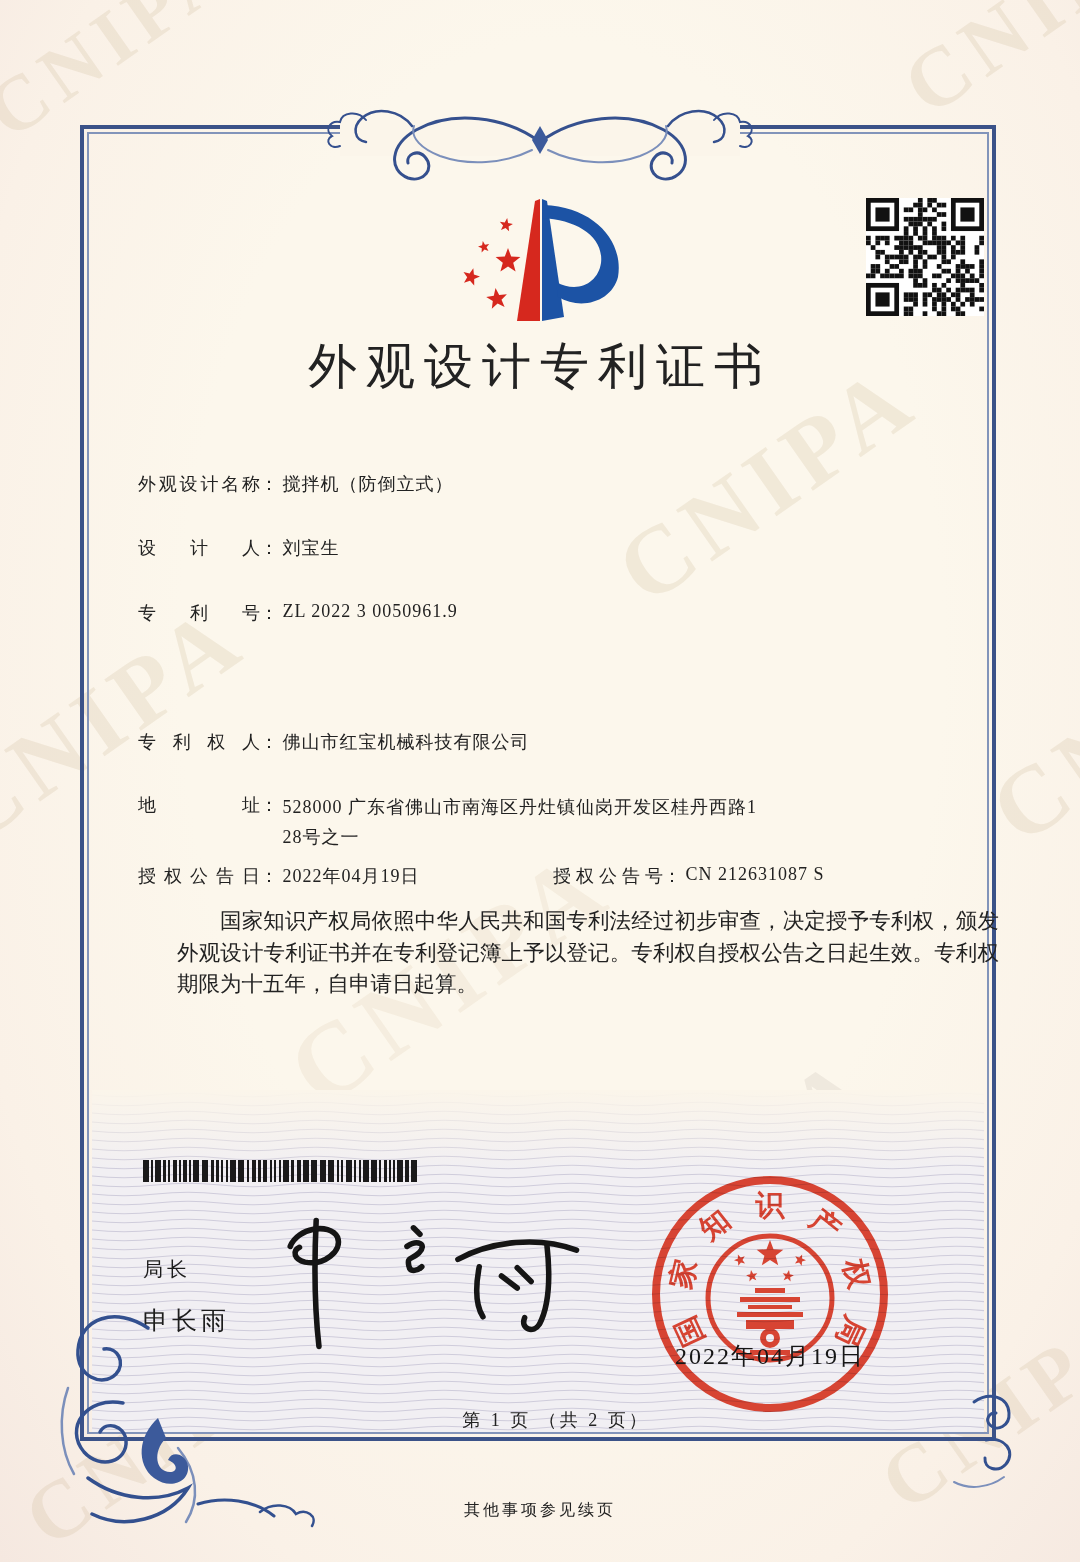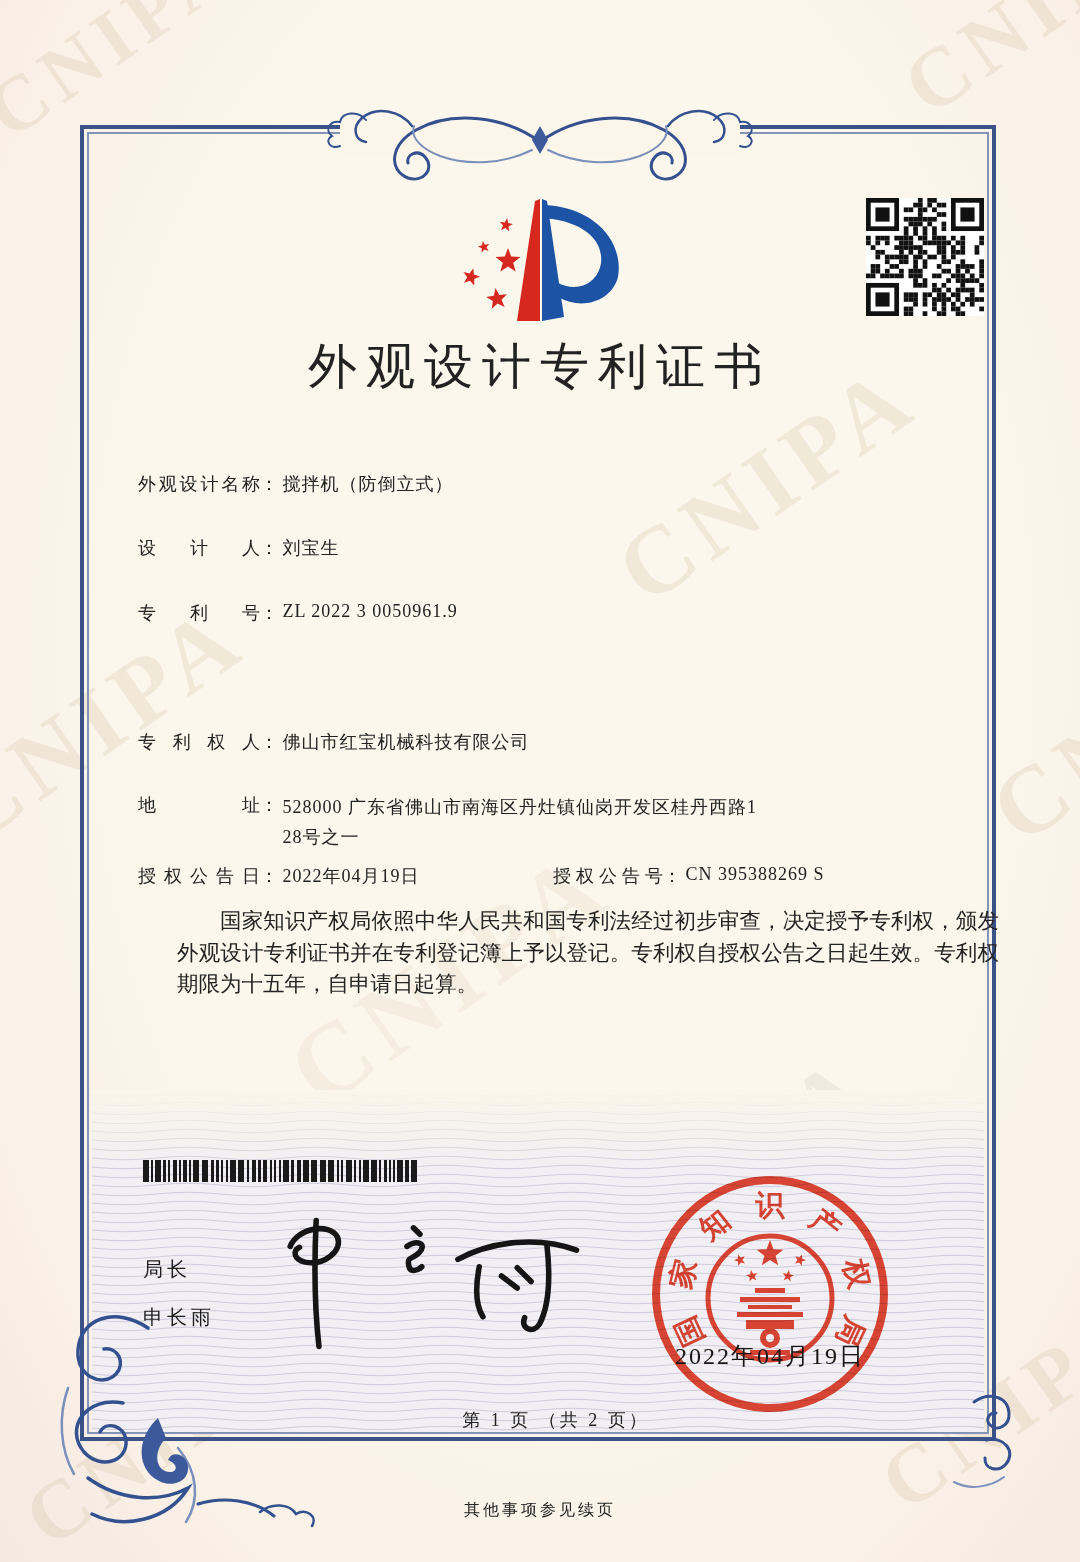--- a/index.html
+++ b/index.html
@@ -26,21 +26,21 @@
   .fvalue{vertical-align:top;letter-spacing:1px;}
   .addrv{display:inline-block;white-space:normal;width:680px;line-height:1.65;}
   .pair2{position:absolute;left:415px;top:0;white-space:nowrap;}
   .pair2 .flabel{width:110px;}
   
   .paras{position:absolute;left:145px;top:906px;width:822px;font-size:21.5px;line-height:31.5px;text-align:justify;z-index:5;margin-left:32px;}
   .paras p{margin:0;text-indent:2em;}
   
   .barcode{position:absolute;left:143px;top:1160px;z-index:5;}
   .sig-title{position:absolute;left:143px;top:1256px;font-size:20px;font-family:"Liberation Sans",sans-serif;letter-spacing:4px;z-index:5;color:#1c1c1c;}
-  .sig-name{position:absolute;left:143px;top:1304px;font-size:20px;font-family:Liberation Mono, monospace;letter-spacing:4px;z-index:5;color:#1c1c1c;}
+  .sig-name{position:absolute;left:143px;top:1304px;font-size:25px;font-family:Liberation Mono, monospace;letter-spacing:4px;z-index:5;color:#1c1c1c;}
   .signature{position:absolute;left:268px;top:1210px;z-index:5;}
   .seal{position:absolute;left:652px;top:1176px;width:236px;height:236px;z-index:6;mix-blend-mode:multiply;opacity:.93;}
   .seal-ring{position:absolute;inset:0;border:8px solid #e23a25;border-radius:50%;}
   .seal-arc span{position:absolute;font-size:29px;font-weight:700;color:#e23a25;font-family:"Liberation Sans",sans-serif;}
   .seal-date{position:absolute;left:640px;top:1340px;width:260px;text-align:center;font-size:24px;letter-spacing:2px;color:#161616;z-index:7;}
   .page-indicator{position:absolute;left:0;right:0;top:1408px;text-align:center;font-size:18px;letter-spacing:3px;z-index:5;margin-left:32px;}
   .footer-note{position:absolute;left:0;right:0;top:1500px;text-align:center;font-size:16px;letter-spacing:3px;z-index:5;}
   .ornament{position:absolute;z-index:8;pointer-events:none;}
 </style>
 </head>
@@ -415,21 +415,21 @@
   </div>
   <div class="frow" style="top:793px">
     <span class="flabel">地址</span><span class="fcolon">：</span>
     <span class="fvalue addrv"><span>528000 广东省佛山市南海区丹灶镇仙岗开发区桂丹西路1</span><br><span>28号之一</span></span>
   </div>
   <div class="frow" style="top:864px">
     <span class="flabel">授权公告日</span><span class="fcolon">：</span>
     <span class="fvalue">2022年04月19日</span>
     <span class="pair2">
       <span class="flabel">授权公告号</span><span class="fcolon">：</span>
-      <span class="fvalue">CN 395388269 S</span>
+      <span class="fvalue">CN 212631087 S</span>
     </span>
   </div>
 
   <div class="paras">
     <p>国家知识产权局依照中华人民共和国专利法经过初步审查，决定授予专利权，颁发外观设计专利证书并在专利登记簿上予以登记。专利权自授权公告之日起生效。专利权期限为十五年，自申请日起算。</p>
   </div>
 
   <svg id="barSvg" class="barcode" width="280" height="24">
       <rect x="0" y="0" width="6" height="22" fill="#1a1a1a"></rect>
       <rect x="8" y="0" width="2" height="22" fill="#1a1a1a"></rect>

